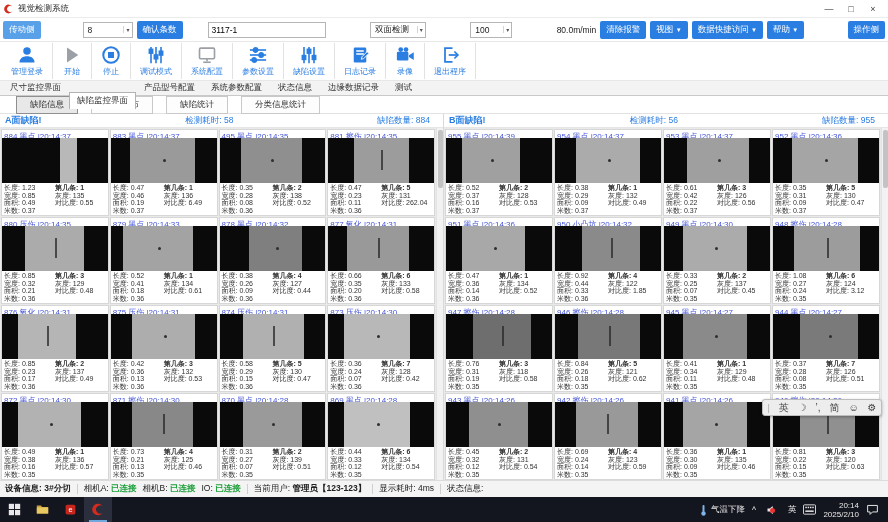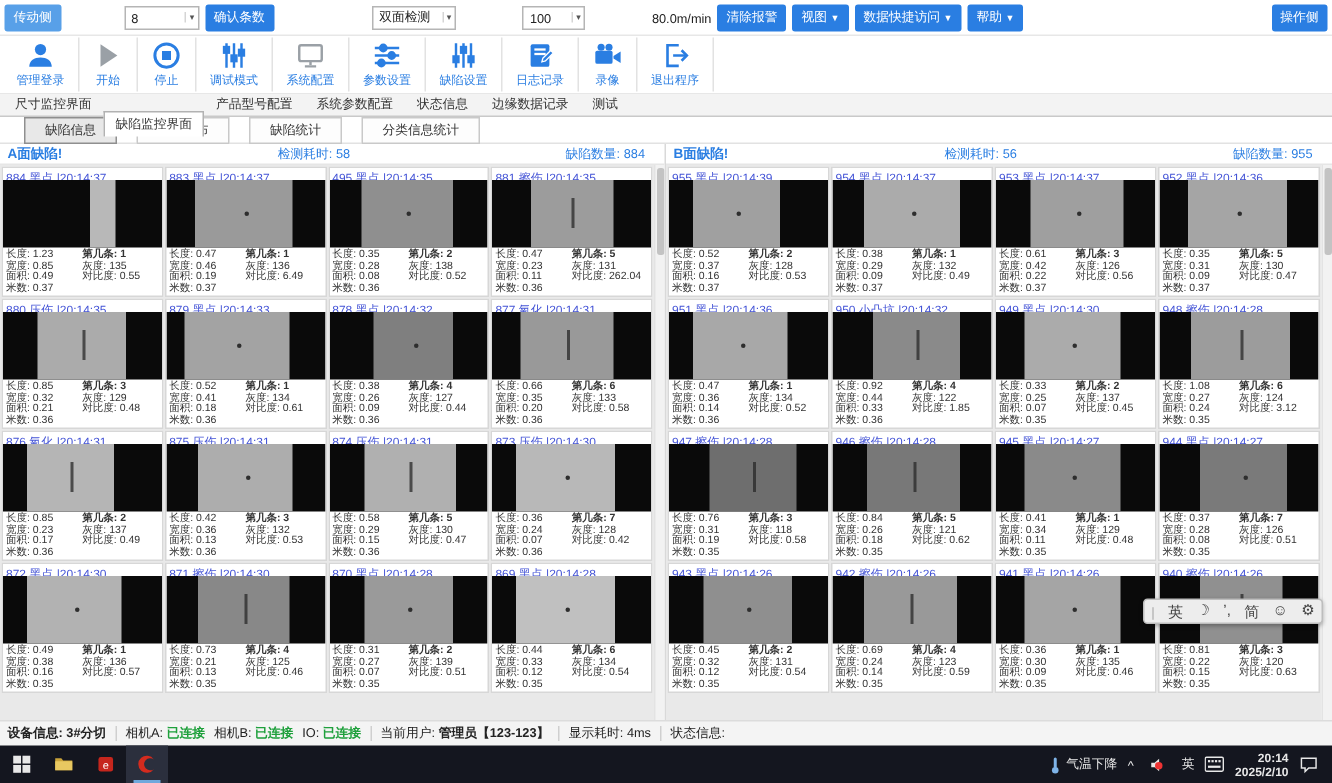--- a/index.html
+++ b/index.html
@@ -72,43 +72,55 @@
   .sb-b { font-weight:bold; }
 
   
   .taskbar { height:25px; background:#14161f; display:flex; align-items:center; color:#e8e8e8; flex:0 0 auto; }
   .tb-icon { width:28px; height:25px; display:flex; align-items:center; justify-content:center; position:relative; }
   .tb-icon svg { width:13px; height:13px; }
   .tb-icon.active { background:#2b2f3d; }
   .tb-icon.active::after { content:""; position:absolute; bottom:0; left:5px; right:5px; height:2px; background:#6fa8dc; }
   .tb-right { margin-left:auto; display:flex; align-items:center; gap:7px; padding-right:9px; font-size:8.5px; }
   .tb-weather { display:flex; align-items:center; gap:3px; }
-  .tb-clock { text-align:right; font-size:8px; line-height:9px;font-weight:bold; }
+  .tb-clock { text-align:right; font-size:8px; line-height:9px; }
   .badge { position:absolute; width:5px; height:5px; background:#e33; border-radius:50%; right:6px; bottom:6px; }
   .spk-wrap { position:relative; width:18px; height:18px; display:flex; align-items:center; justify-content:center; }
 
   
   .ime { position:absolute; left:762px; top:399px; width:120px; height:17px; background:#ededed; border:1px solid #bdbdbd; border-radius:3px; box-shadow:0 1px 3px rgba(0,0,0,.3); display:flex; align-items:center; justify-content:space-around; font-size:10px; color:#444; z-index:50; }
   .ime .handle { color:#aaa; font-size:9px; }
 </style>
 </head>
 <body>
 
 <div class="app">
 
+  <div class="titlebar">
+    <svg class="logo" viewBox="0 0 16 16">
+        <path d="M13 4A7 7 0 1 0 13 12 5 5 0 1 1 13 4z" fill="#d42b1e"></path>
+      </svg>
+    <span class="title-text">视觉检测系统</span>
+    <div class="win-controls">
+      <span class="win-btn">—</span>
+      <span class="win-btn">□</span>
+      <span class="win-btn">×</span>
+    </div>
+  </div>
 
   <div class="toolbar1">
     <span class="btn-blue btn-side">传动侧</span>
     <span class="lbl b">分切条数</span>
     <div class="select" style="width:50px">
       <span style="flex:1">8</span>
       <span class="arr">▾</span>
     </div>
     <span class="btn-blue">确认条数</span>
     <span class="lbl b">卷号</span>
+    <input class="txt" value="3117-1" style="">
     <span class="lbl b">运行模式:</span>
     <div class="select" style="width:56px">
       <span style="flex:1">双面检测</span>
       <span class="arr">▾</span>
     </div>
     <span class="lbl b">图表点数:</span>
     <div class="select" style="width:42px">
       <span style="flex:1">100</span>
       <span class="arr">▾</span>
     </div>

